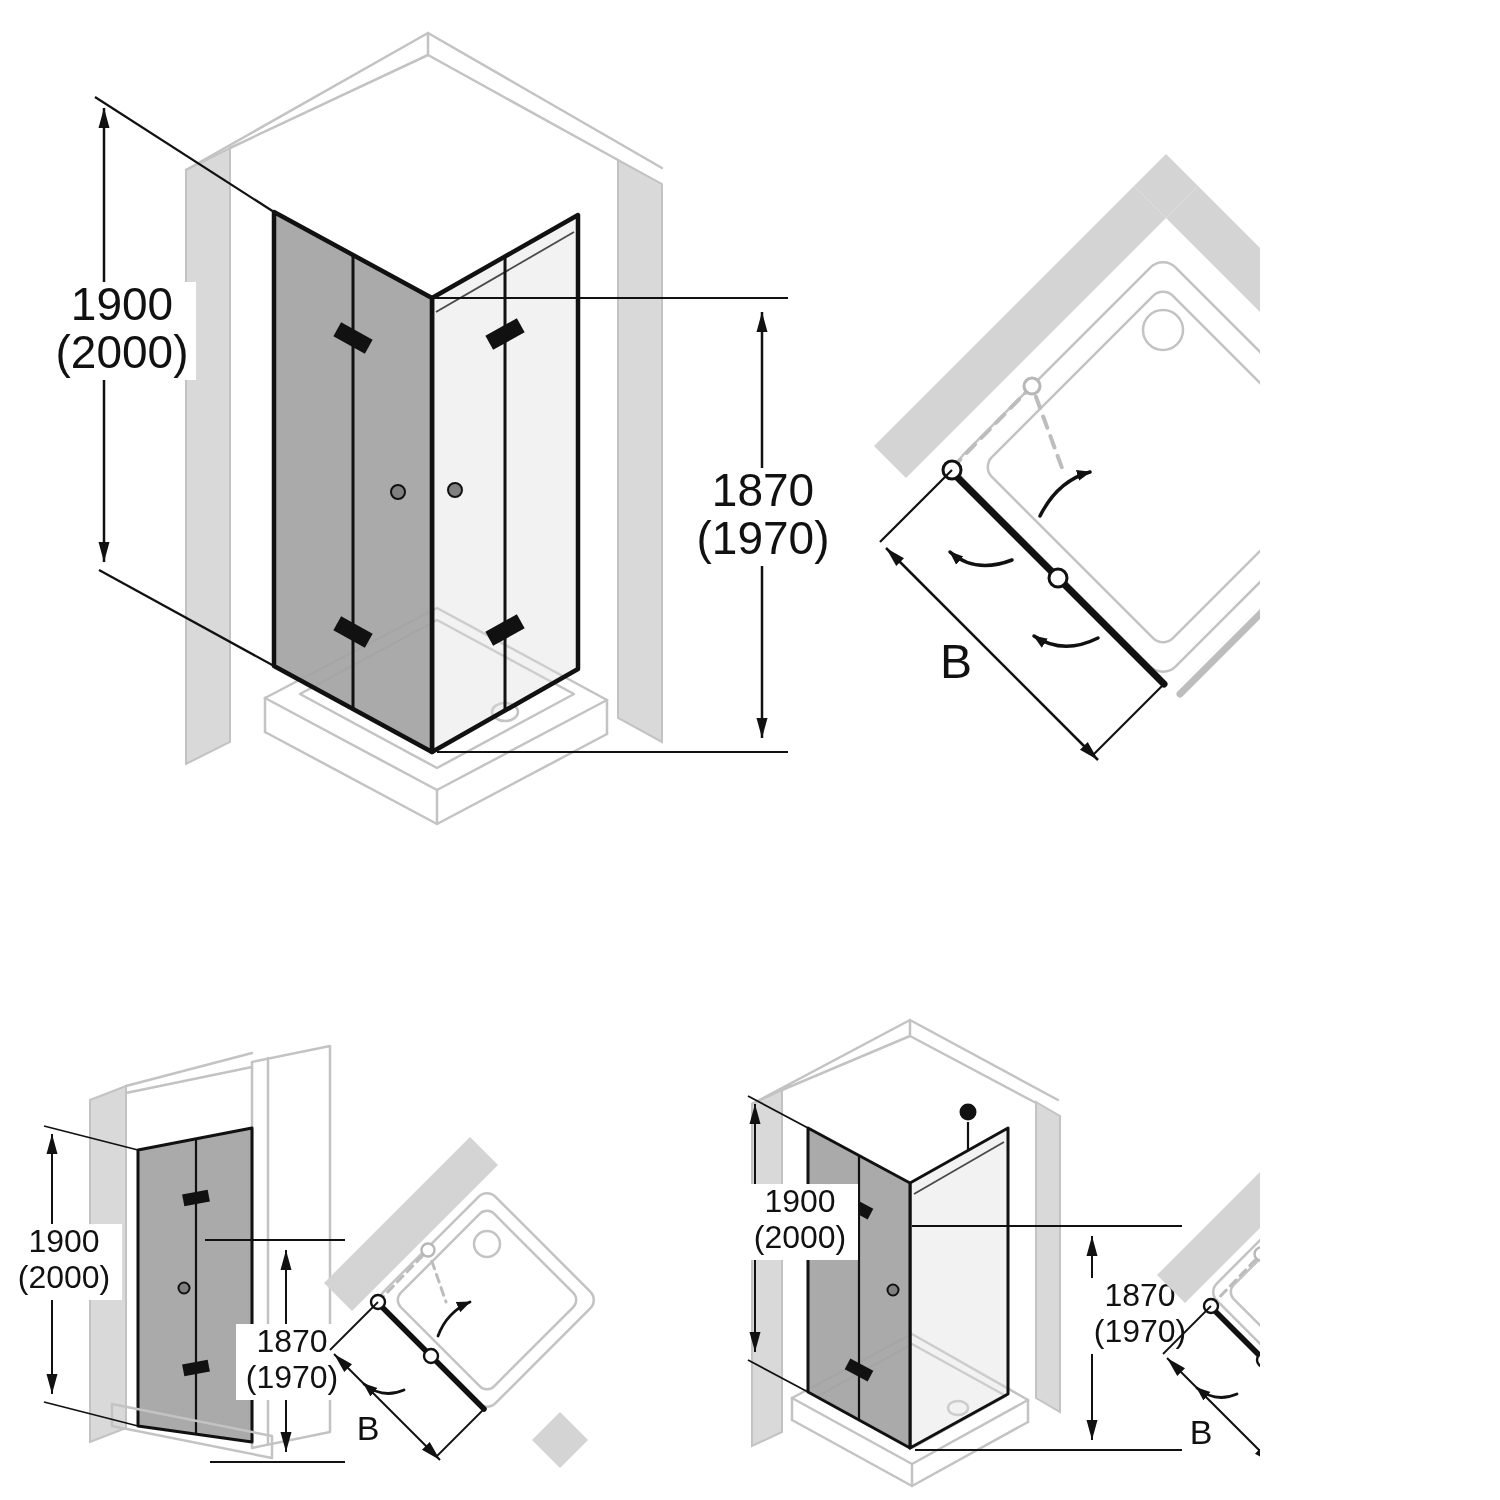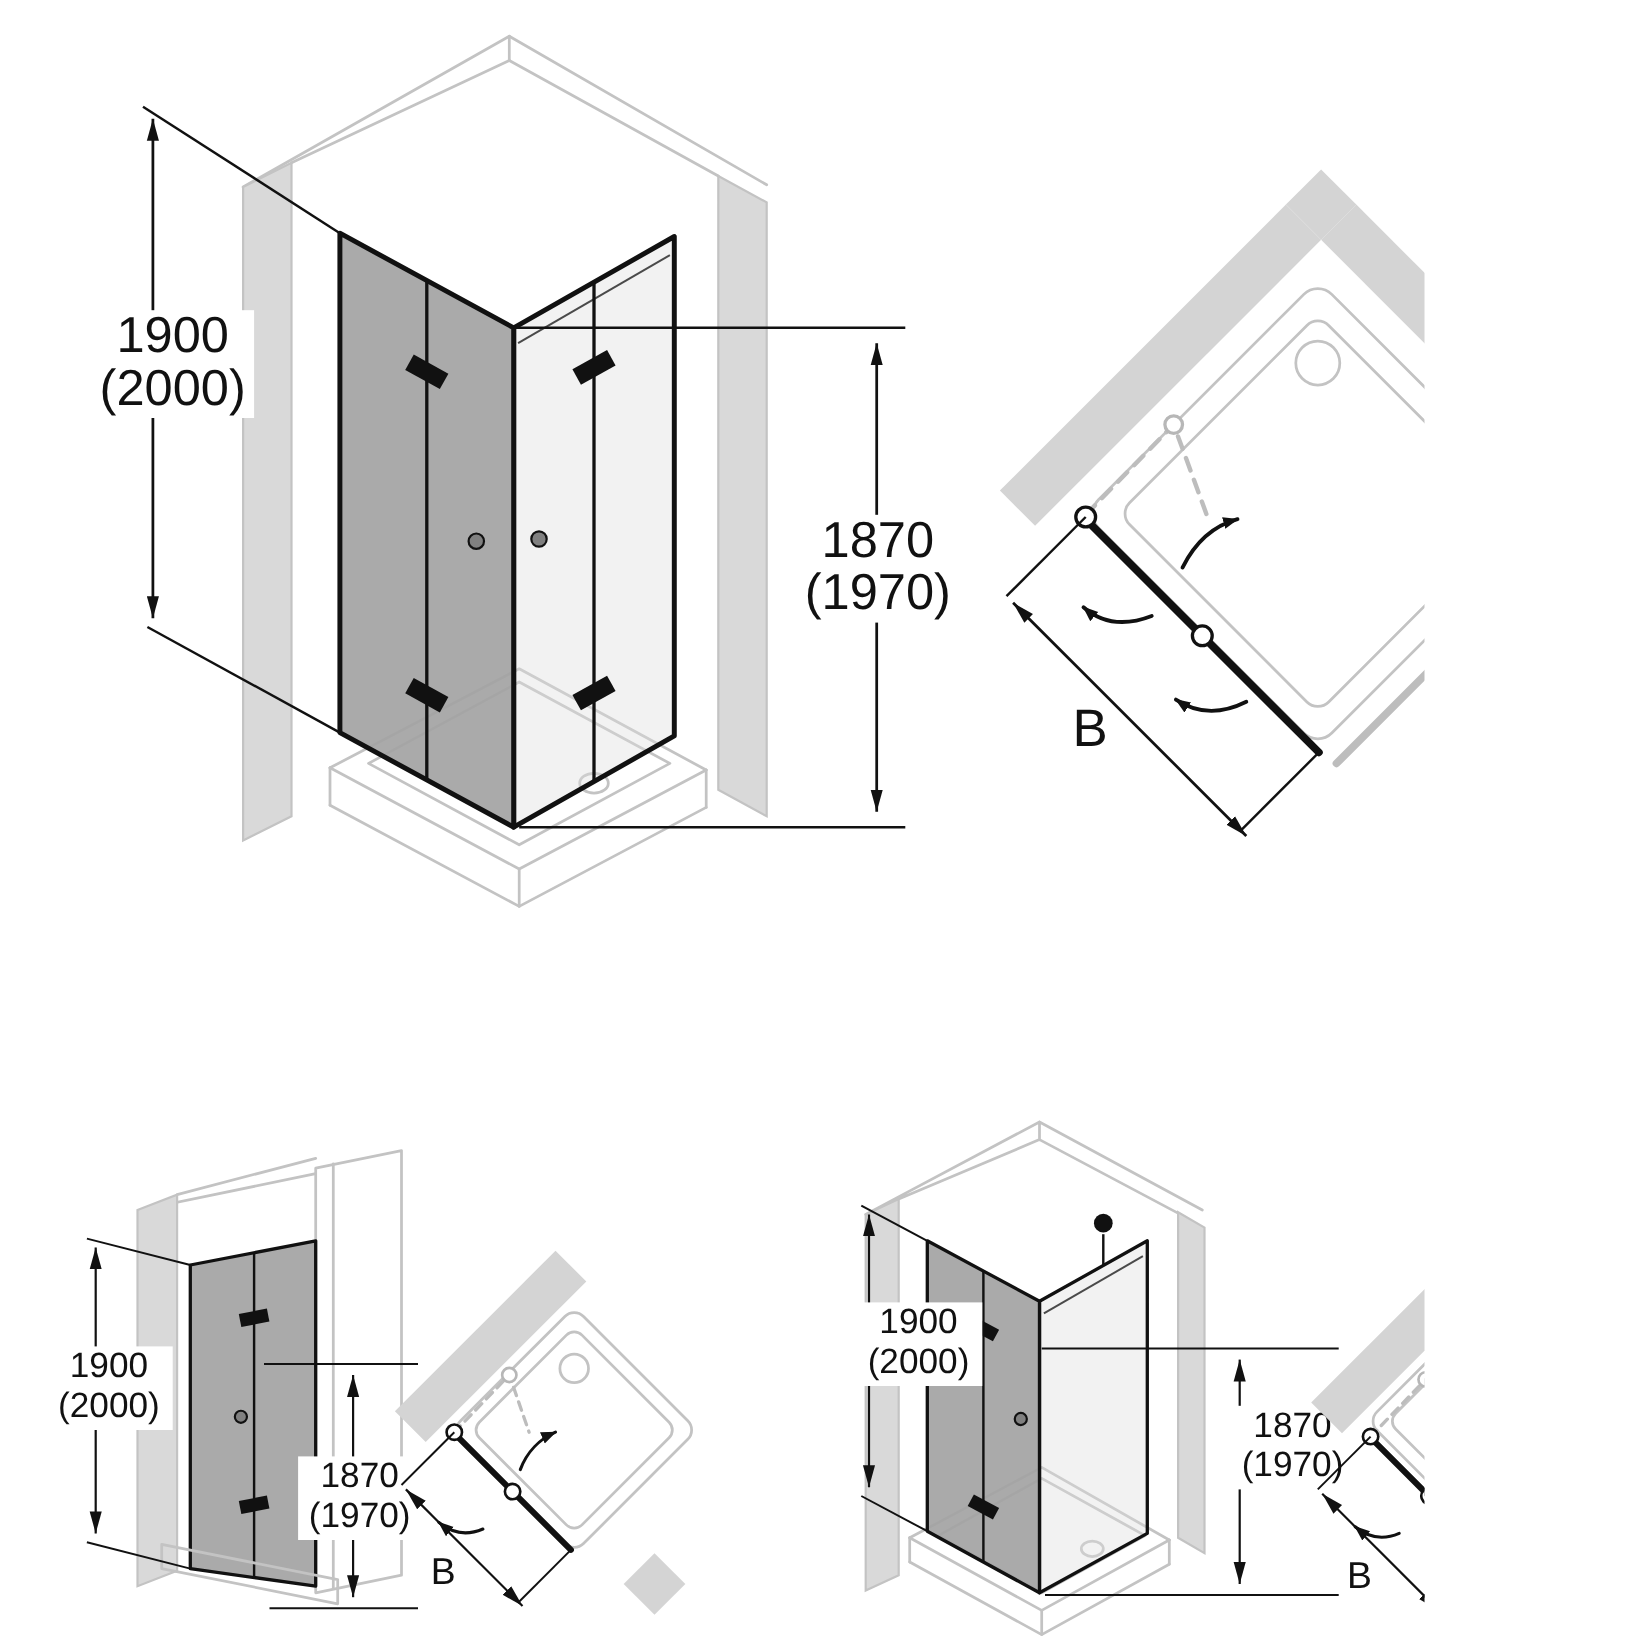--- a/index.html
+++ b/index.html
@@ -1,16 +1,16 @@
 <!DOCTYPE html>
 <html><head>
 <meta charset="utf-8">
 <style>
   html,body{margin:0;padding:0;background:#fff;}
-  #stage{position:relative;width:1260px;height:1500px;background:#fff;overflow:hidden;padding-left:35px;}
+  #stage{position:relative;width:1260px;height:1500px;background:#fff;overflow:hidden;}
   svg{font-family:"Liberation Sans",sans-serif;}
   .gline{stroke:#c3c3c3;stroke-width:2.5;fill:none;stroke-linejoin:round;stroke-linecap:round;}
   .glinef{stroke:#c3c3c3;stroke-width:2.5;fill:#fff;stroke-linejoin:round;}
   .gfill{fill:#d9d9d9;stroke:#c3c3c3;stroke-width:2;}
   .gband{fill:#d4d4d4;stroke:none;}
   .glass-dark{fill:#a3a3a3;fill-opacity:.92;stroke:#111;stroke-width:4.5;stroke-linejoin:round;}
   .glass-dark-sm{fill:#a3a3a3;fill-opacity:.92;stroke:#111;stroke-width:3;stroke-linejoin:round;}
   .glass-light{fill:#dcdcdc;fill-opacity:.38;stroke:#111;stroke-width:4.5;stroke-linejoin:round;}
   .glass-light-sm{fill:#dcdcdc;fill-opacity:.38;stroke:#111;stroke-width:3;stroke-linejoin:round;}
   .fold{stroke:#111;stroke-width:3;fill:none;}

